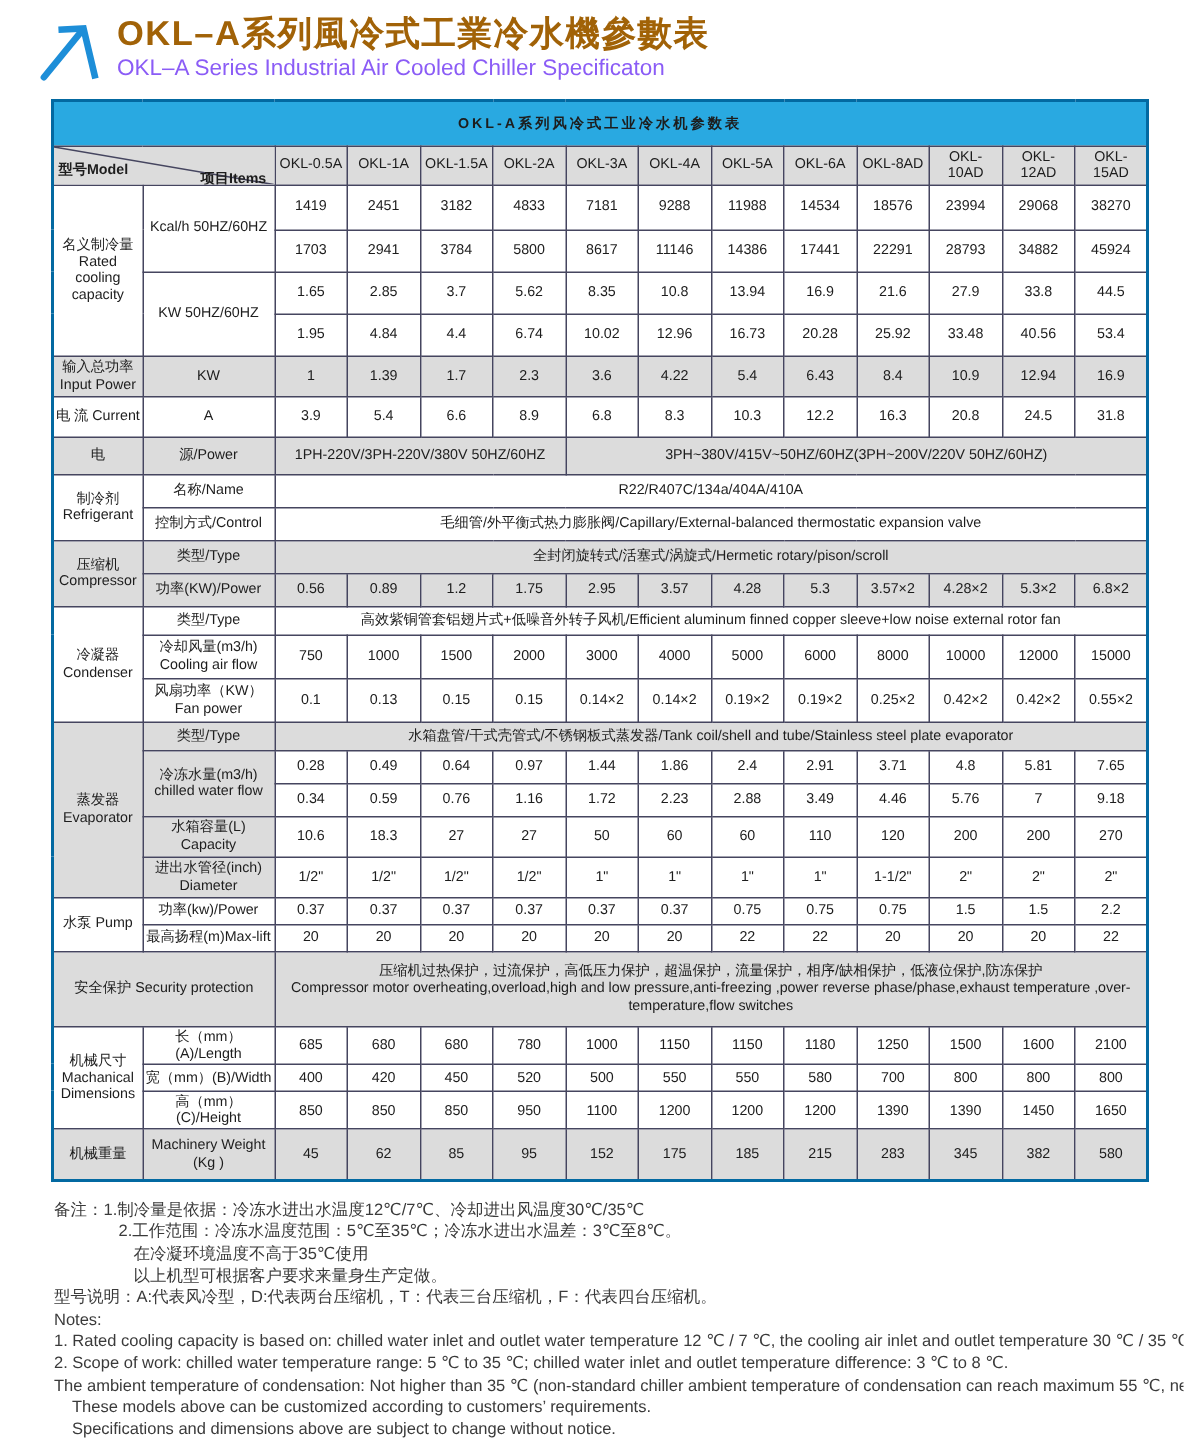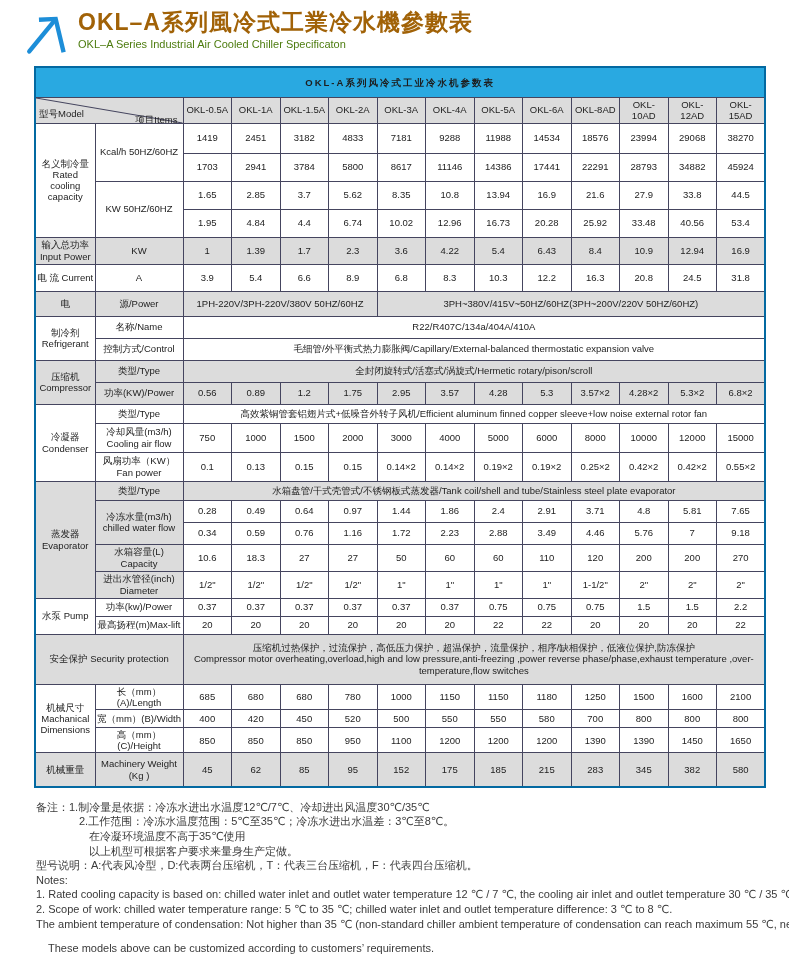--- a/index.html
+++ b/index.html
@@ -8,21 +8,21 @@
     width:789px; height:962px;
     font-family:"Liberation Sans","DejaVu Sans",sans-serif;
     color:#222;
     -webkit-font-smoothing:antialiased;
   }
   
   .page-header { display:flex; align-items:flex-start; padding:10px 0 0 24px; height:58px; }
   .logo { width:44px; height:46px; margin-right:10px; flex:0 0 auto; }
   .title-block { line-height:1.1; }
   .title-zh { font-size:23px; font-weight:600; color:#a16207; letter-spacing:1px; }
-  .title-en { font-size:11px; font-weight:500; color:#4d7c0f; margin-top:3px; }
+  .title-en { font-size:15px; font-weight:500; color:#8b5cf6; margin-top:3px; }
 
   
   table.spec {
     border-collapse:collapse; table-layout:fixed;
     margin:8px 0 0 34px; width:730px;
     border:2px solid #0369a1;
   }
   table.spec td {
     border:1px solid #45455F;
     font-size:9.5px; line-height:1.18;
@@ -41,31 +41,31 @@
   tr.lbl-shade td.lbl { background:#dcdcdc; }
   td.cat { font-size:9.5px; }
   td.lbl { font-size:9.5px; }
   td.wide { font-size:9.5px; }
   td.security-text { text-align:left; padding:3px 8px; font-size:9.8px; line-height:1.5; }
   .h18 td{height:18px} .h19 td{height:19px} .h22 td{height:22px} .h25 td{height:25px}
   .h26 td{height:26px} .h27 td{height:27px} .h28 td{height:28px} .h29 td{height:29px}
   .h30 td{height:30px} .h50 td{height:50px} .h34 td{height:34px}
 
   
-  td.corner { position:relative; padding:0; }
+  td.corner { position:relative; padding:0;font-weight:bold; }
   td.corner svg.diag { position:absolute; left:0; top:0; width:100%; height:100%; }
   .corner-model { position:absolute; left:3px; bottom:3px; font-size:9.5px; }
   .corner-items { position:absolute; right:5px; top:16px; font-size:9.5px; }
 
   
   .notes { margin:12px 0 0 36px; font-size:11px; line-height:14.6px; color:#3a3a3a; width:740px; }
   .notes div { white-space:nowrap; }
   .ind43 { padding-left:43px; }
   .ind53 { padding-left:53px; }
-  .ind12 { padding-left:12px;margin-top:10px; }
+  .ind12 { padding-left:12px; }
 </style>
 </head>
 <body>
 
 <div class="page-header">
   <svg class="logo" viewBox="0 0 50 50">
     <path d="M6 46 L33 13" fill="none" stroke="#1d8ed8" stroke-width="5" stroke-linecap="round"></path>
     <path d="M17 10 L36 9 L45 47" fill="none" stroke="#1d8ed8" stroke-width="5" stroke-linejoin="miter"></path>
   </svg>
   <div class="title-block">

